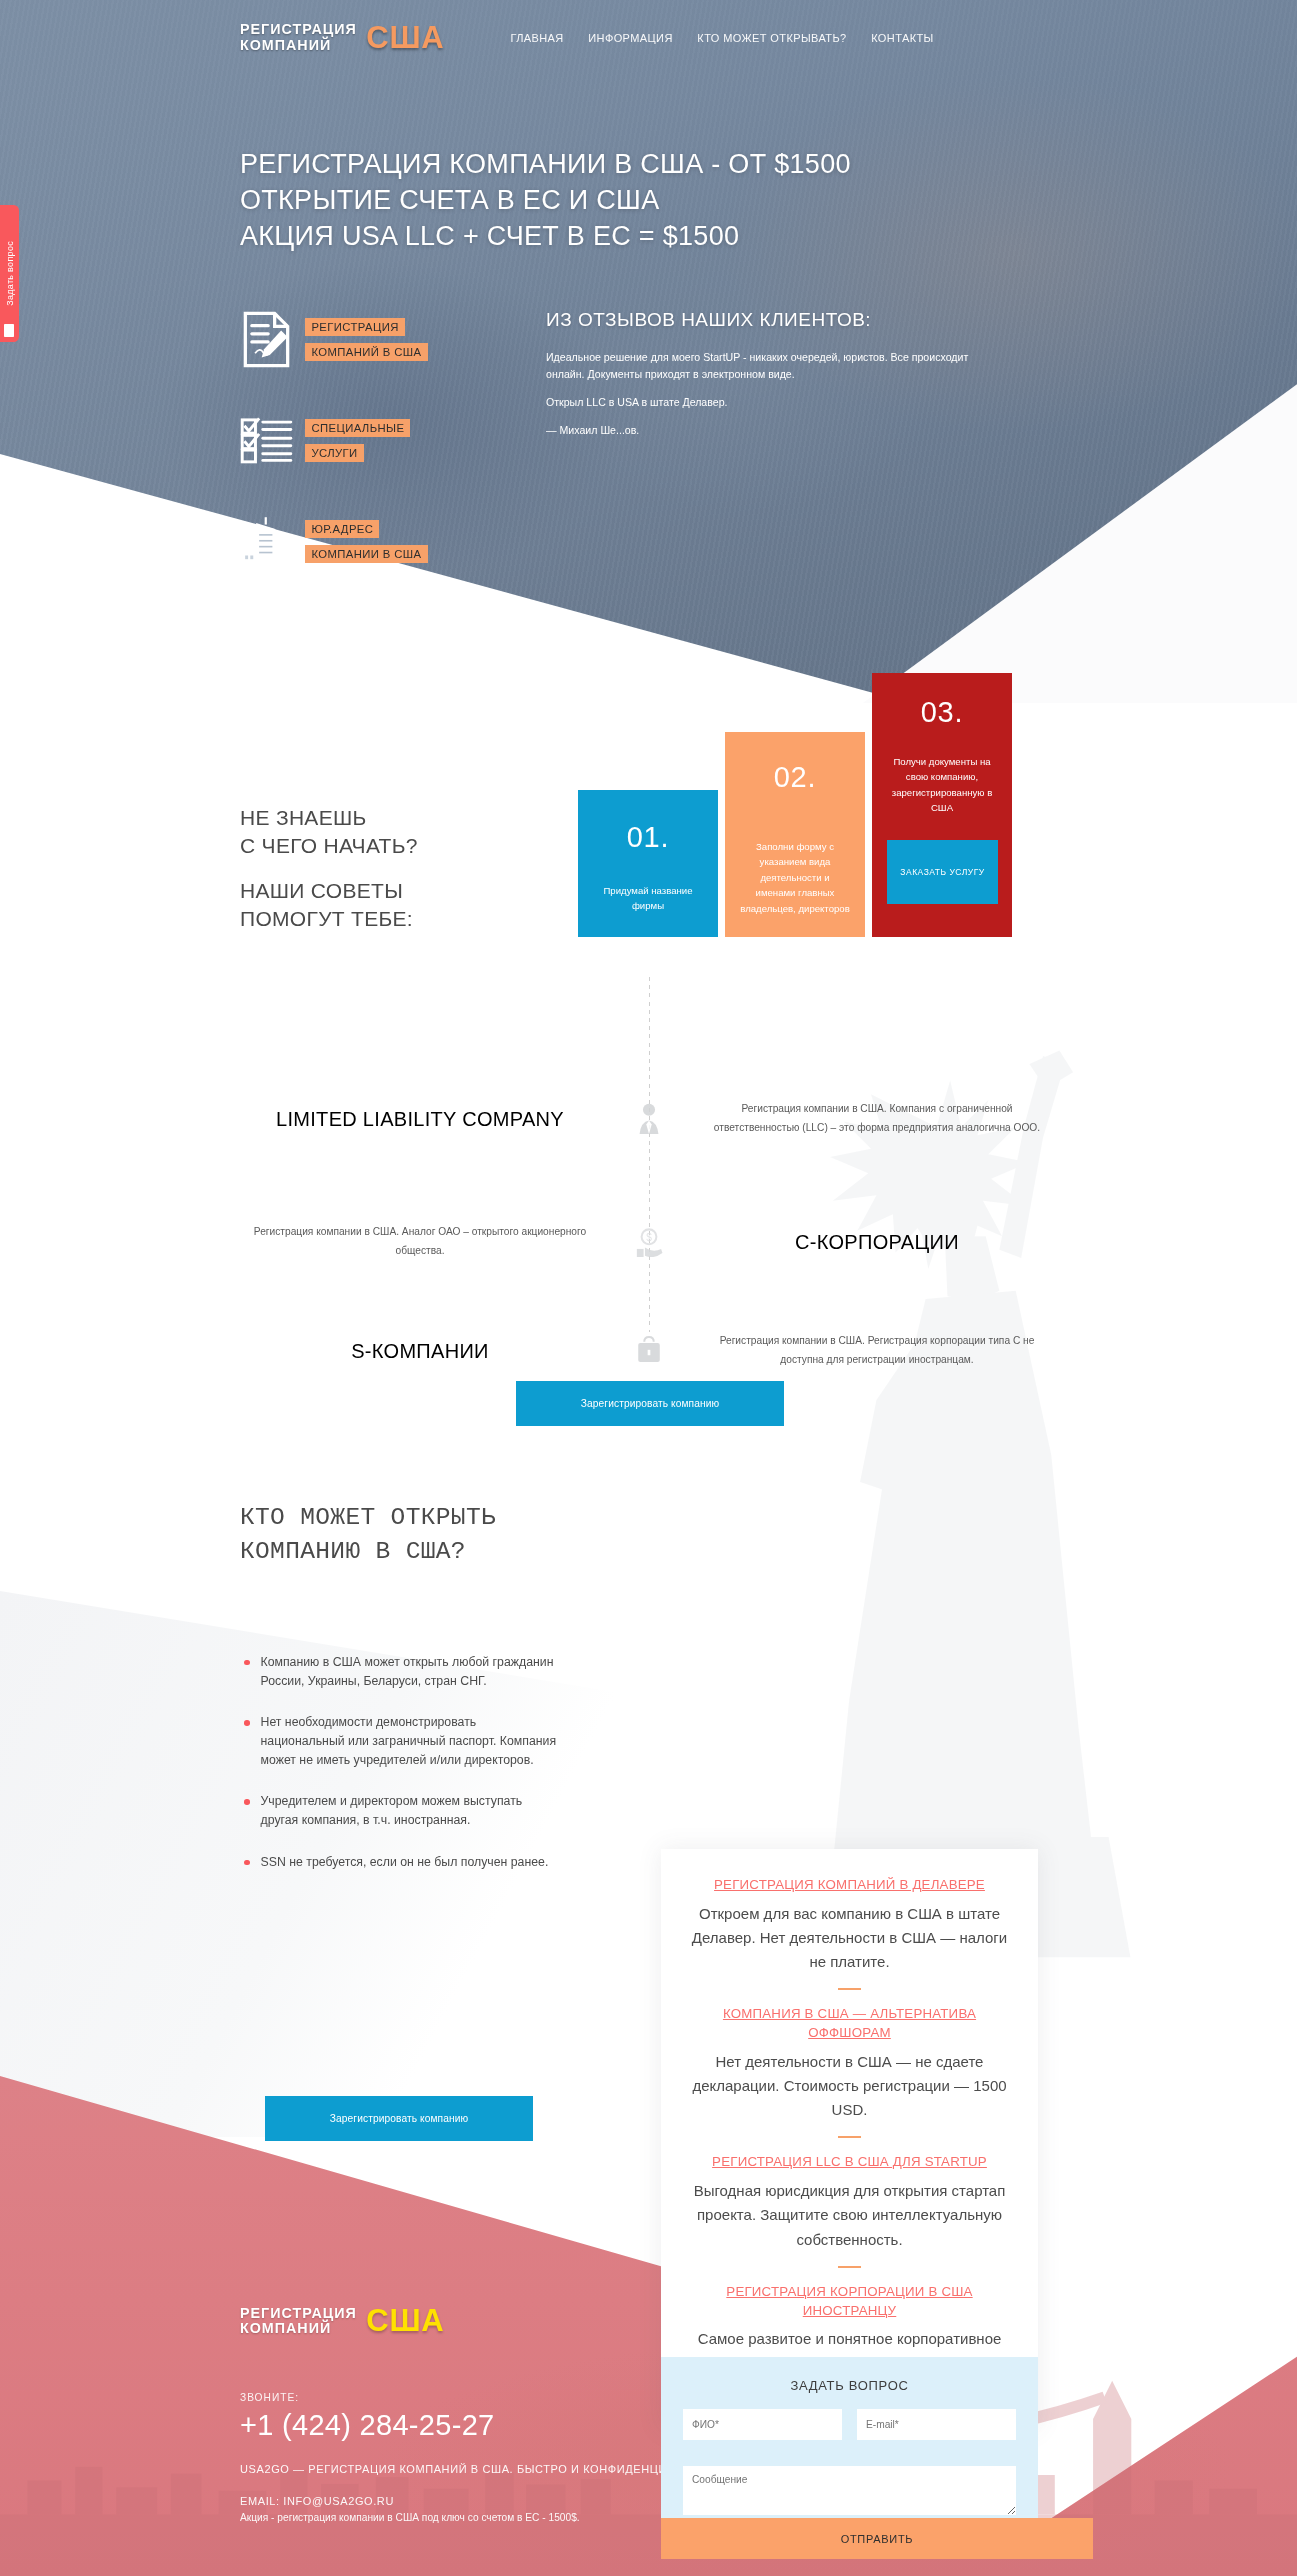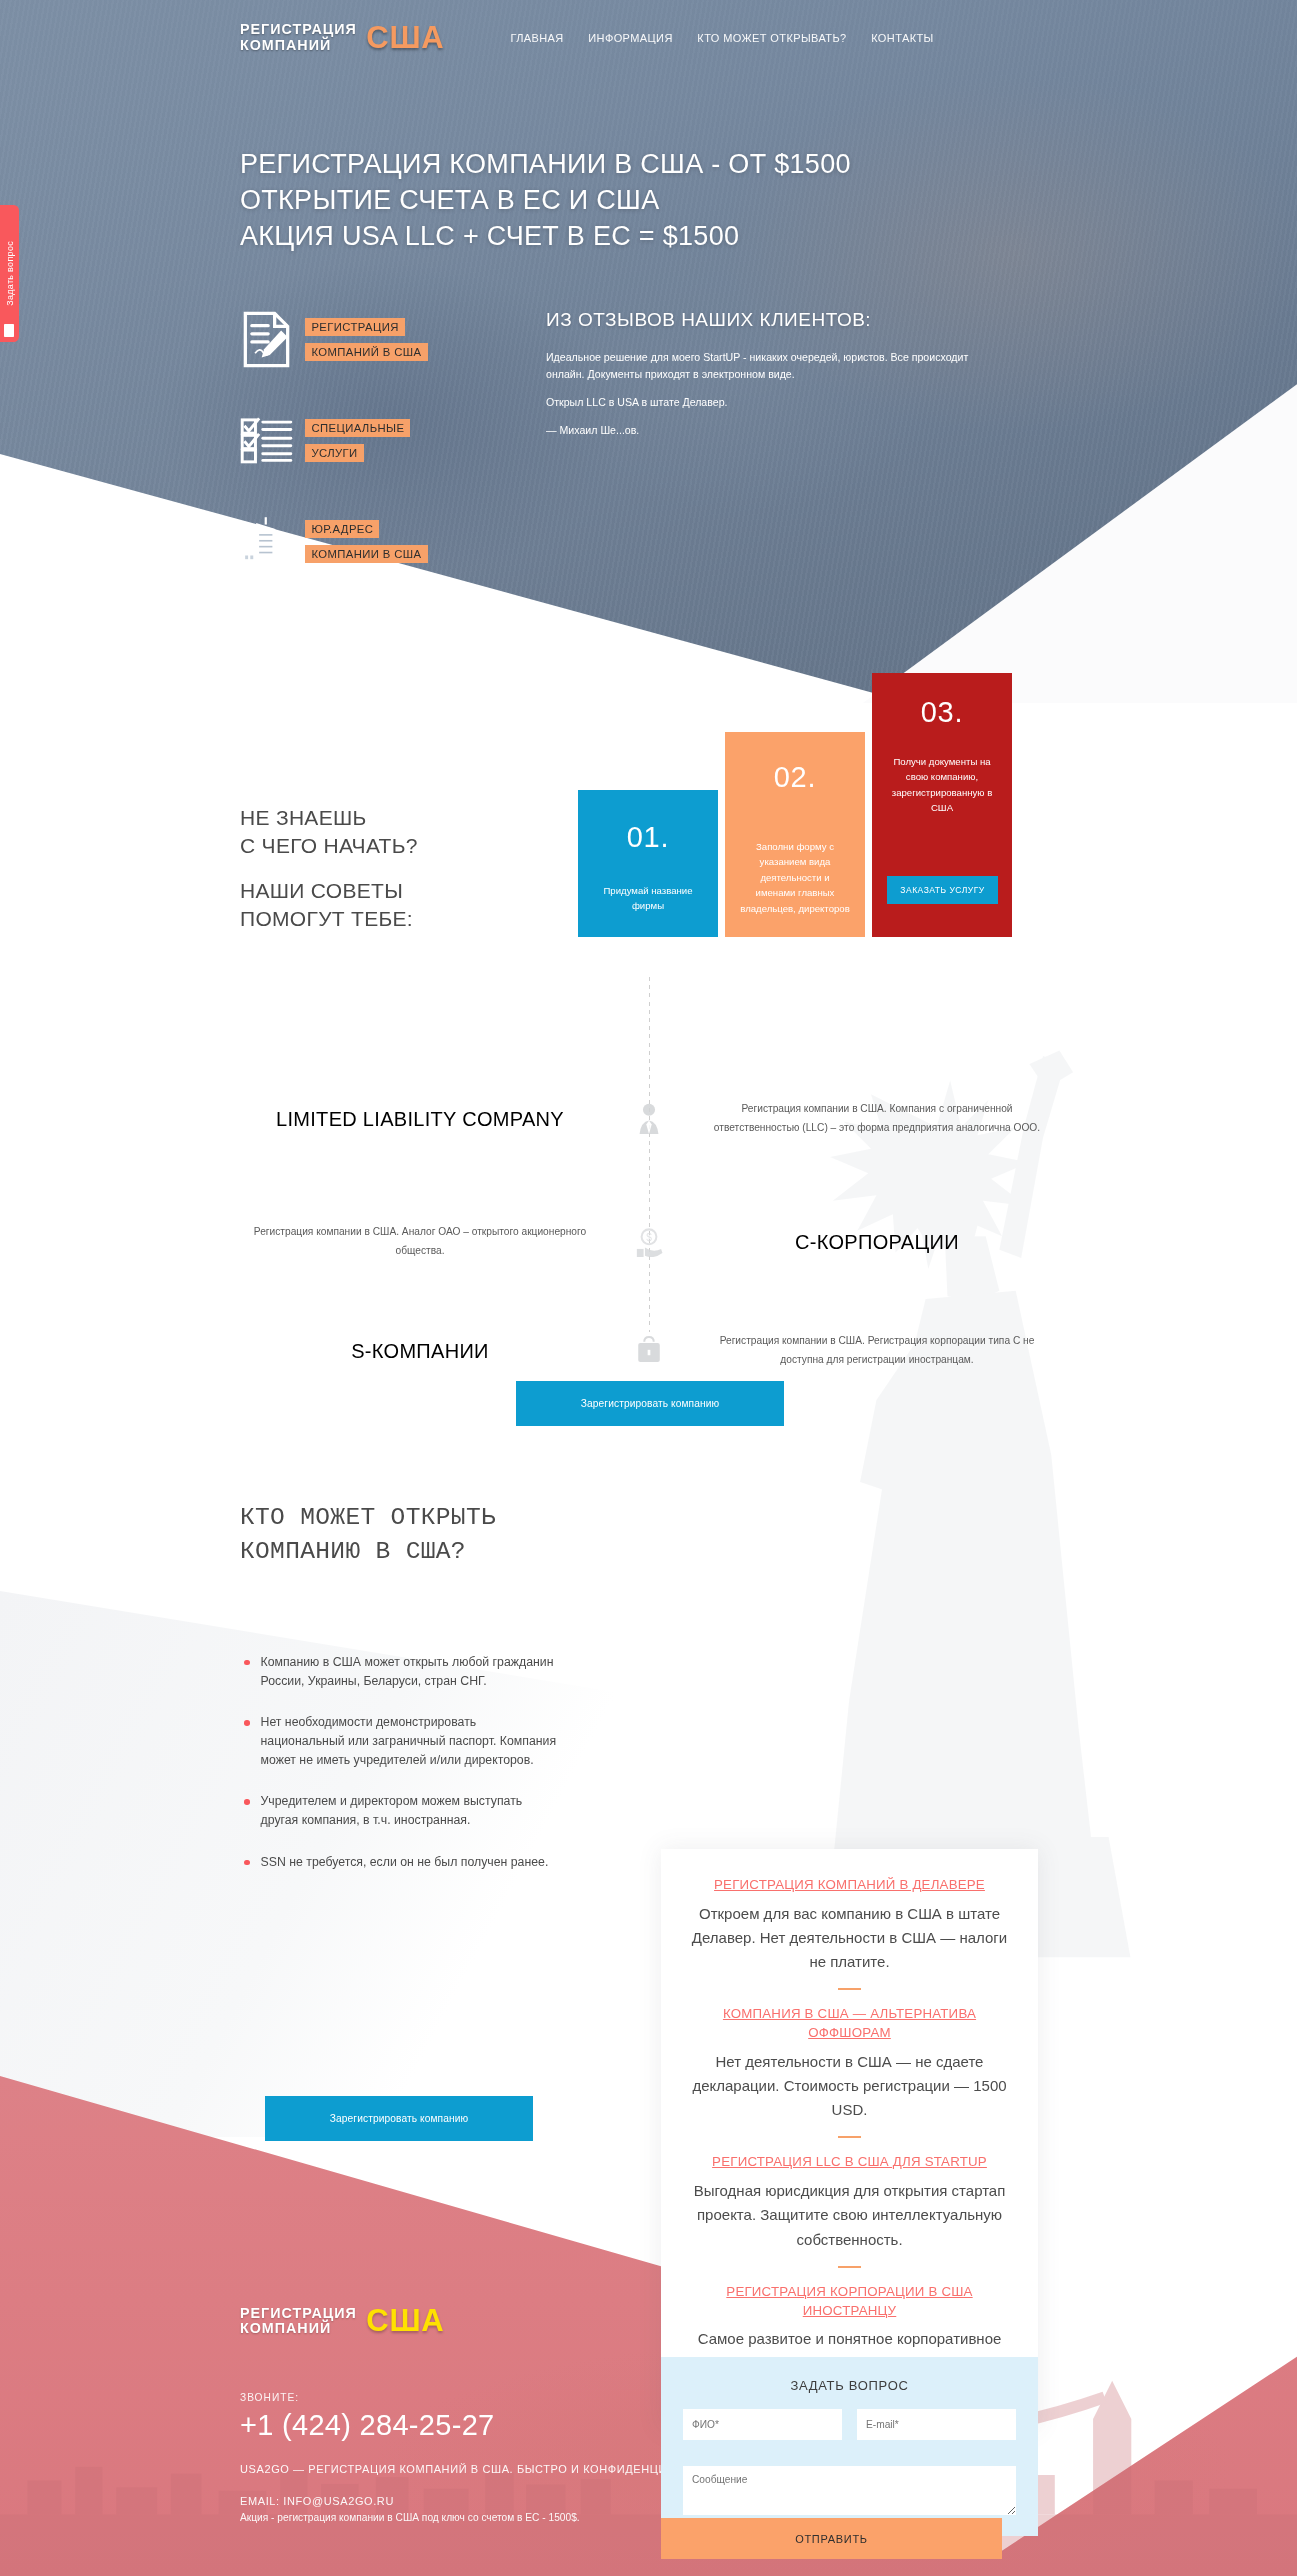--- a/index.html
+++ b/index.html
@@ -110,21 +110,21 @@
   .card2{ left:147px; top:732px; width:140px; height:205px; background:#fba26a; }
   .card3{ left:294px; top:673px;  width:140px; height:264px; background:#b91c1c; }
   .card1 .num{ margin-top:31px; }
   .card1 .txt{ margin-top:auto; margin-bottom:23px; }
   .card2 .num{ margin-top:29px; }
   .card2 .txt{ margin-top:auto; margin-bottom:20.5px; }
   .card3 .num{ margin-top:23px; }
   .card3 .txt{ margin-top:24.6px; }
   .order-btn{
     margin:auto auto 33px auto; background:#0d9dd0; color:#fff; border:0;
-    font-size:8.5px; letter-spacing:0.5px; padding:9px 11px; cursor:pointer;
+    font-size:8.5px; letter-spacing:0.5px; padding:27px 11px; cursor:pointer;
     font-family:inherit; width:111px;
   }
 
   
   .statue{
     position:absolute; right:61px; top:1045px; width:519px; height:915px;
     z-index:0; opacity:.5; pointer-events:none;
   }
 
   
@@ -222,21 +222,21 @@
     color:#3d3d3d; margin-bottom:16.4px;
   }
   .frow{ display:flex; gap:15px; margin-bottom:26px; }
   .formbox input, .formbox textarea{
     border:0; background:#fff; font-family:inherit; font-size:10.2px;
     color:#555; padding:8.2px 9px; outline:none;
   }
   .formbox input{ flex:1 1 0; height:31px; }
   .formbox textarea{ width:100%; height:49px; resize:vertical; }
   .submit{
-    position:absolute; left:661px; top:2518px; width:341px; height:41px; z-index:13;
+    position:absolute; left:661px; top:2518px; width:432px; height:41px; z-index:13;
     background:#fba26a; border:0; color:#2f2f2f; font-family:inherit;
     font-size:11px; letter-spacing:0.7px; cursor:pointer;
   }
 
   
   .sidetab{
     position:absolute; left:0; top:205px; width:19px; height:137px; z-index:20;
     background:#f9585c; border-radius:0 5.5px 5.5px 0; cursor:pointer;
     display:flex; align-items:center; justify-content:center;
   }

